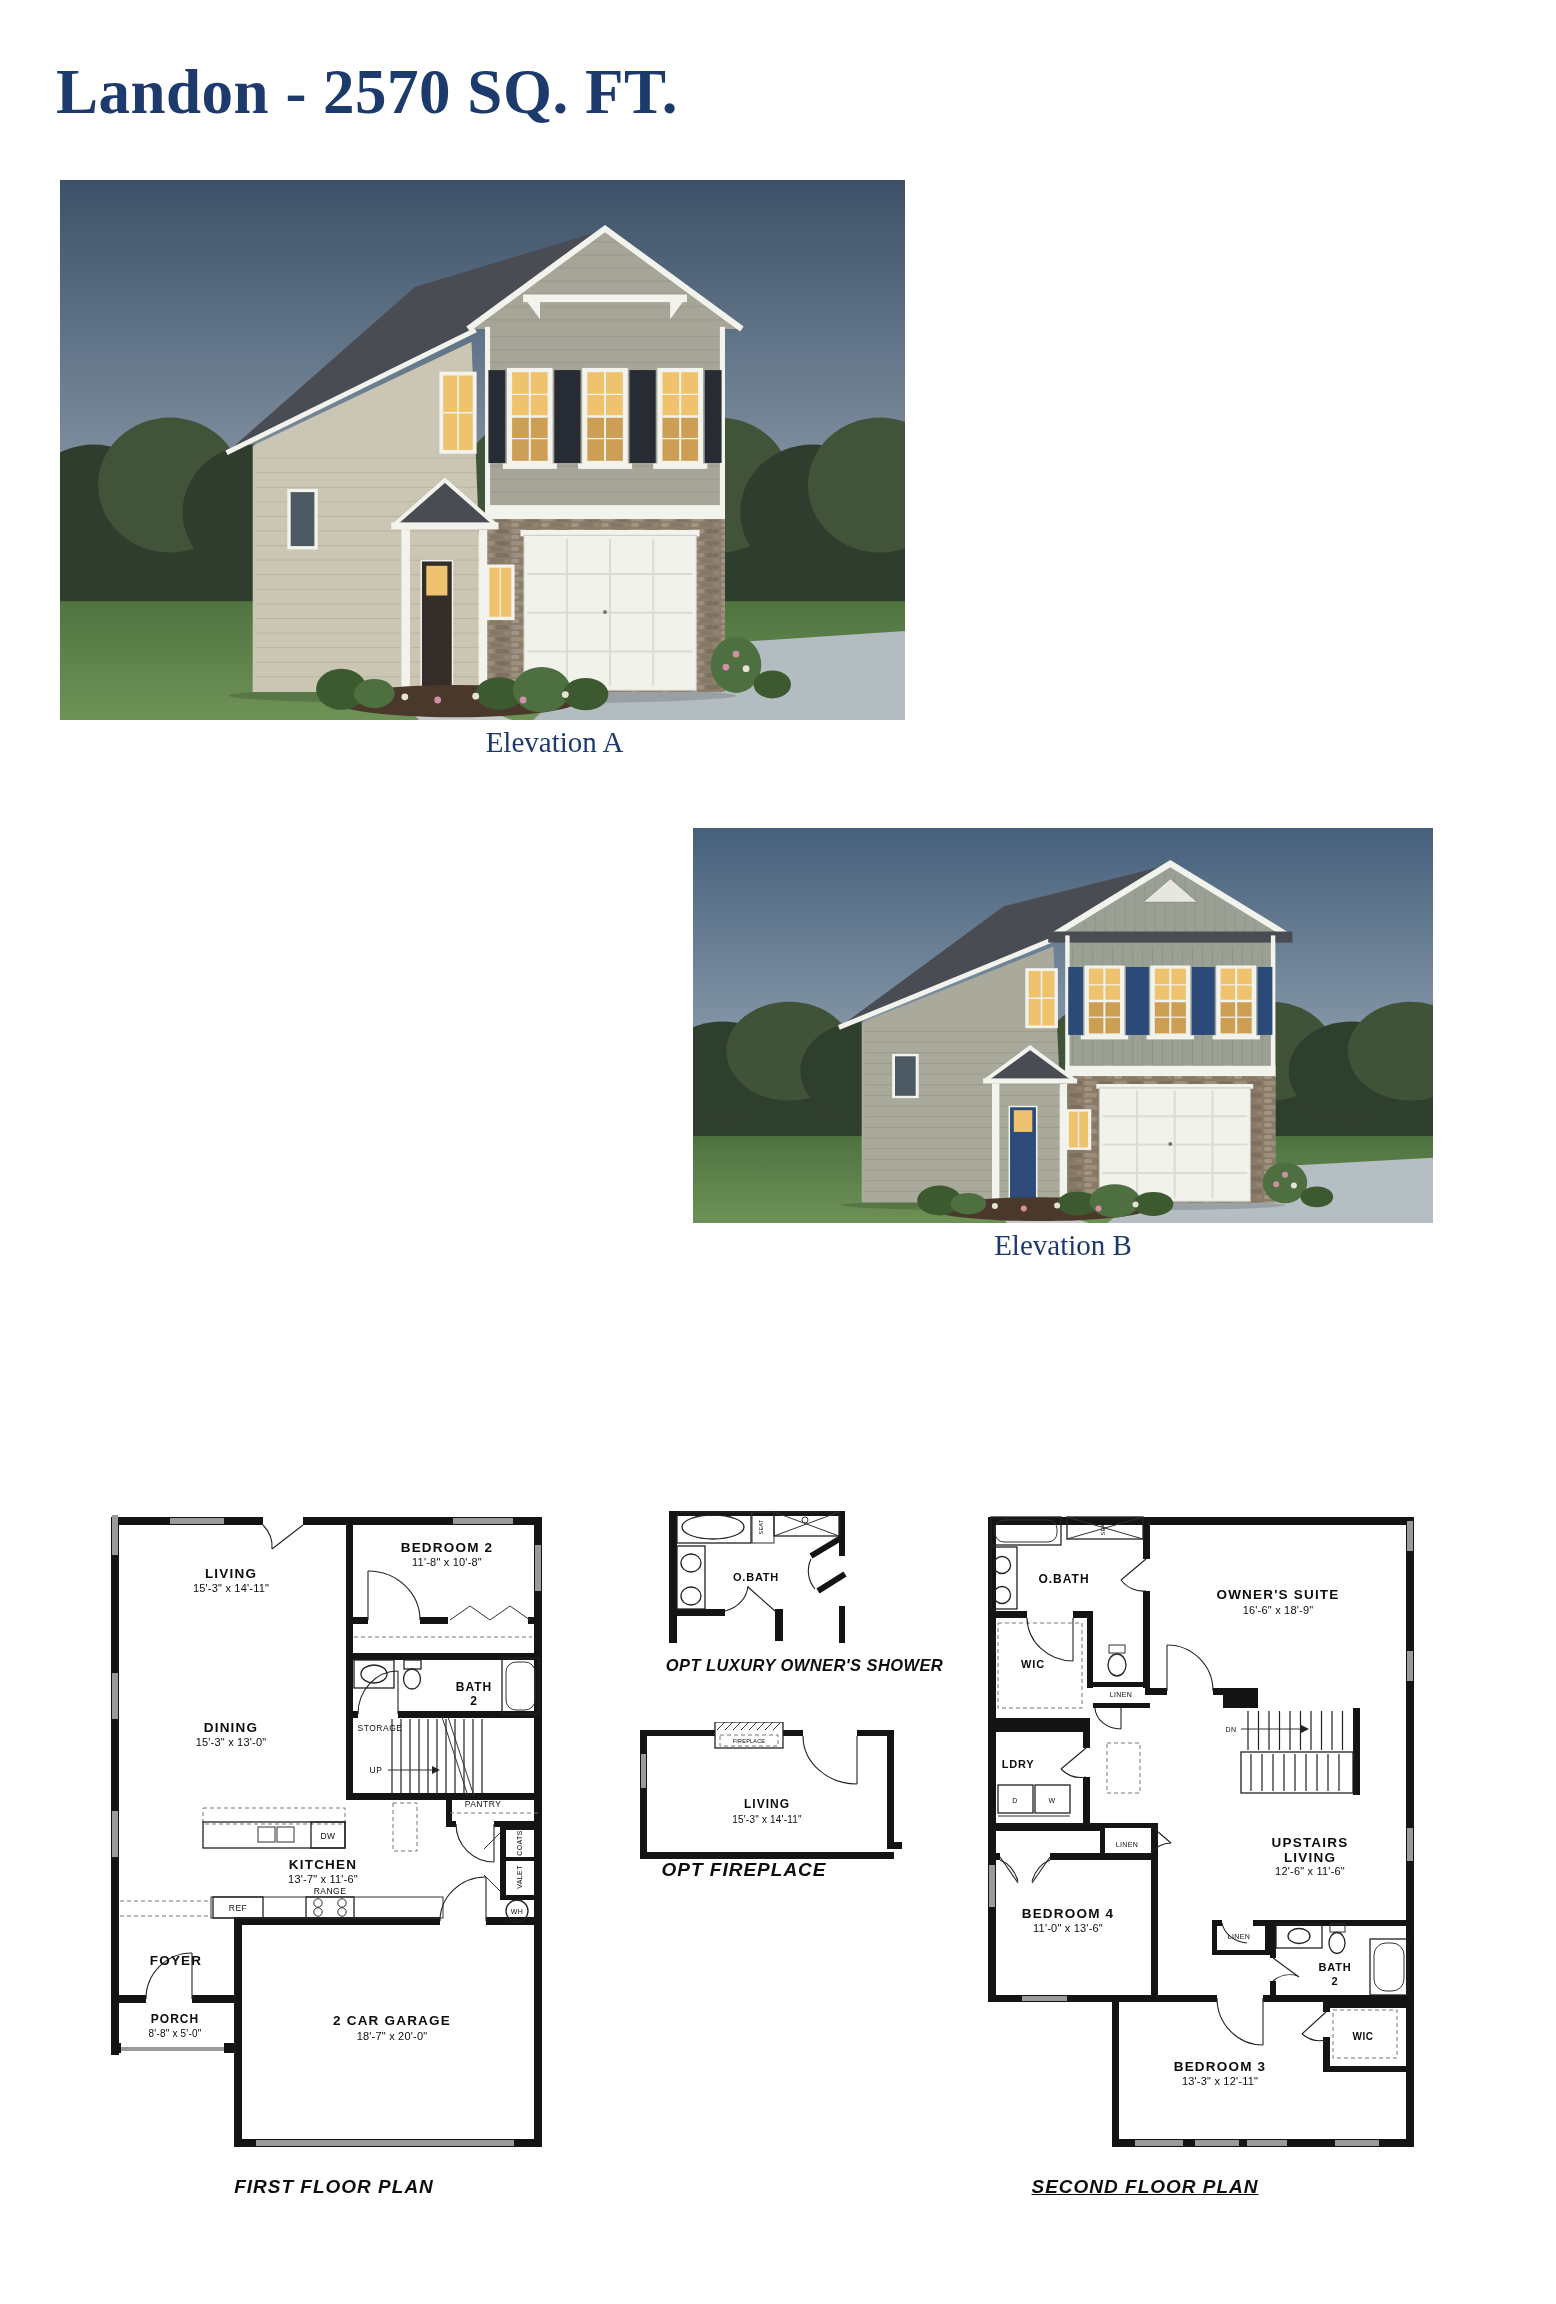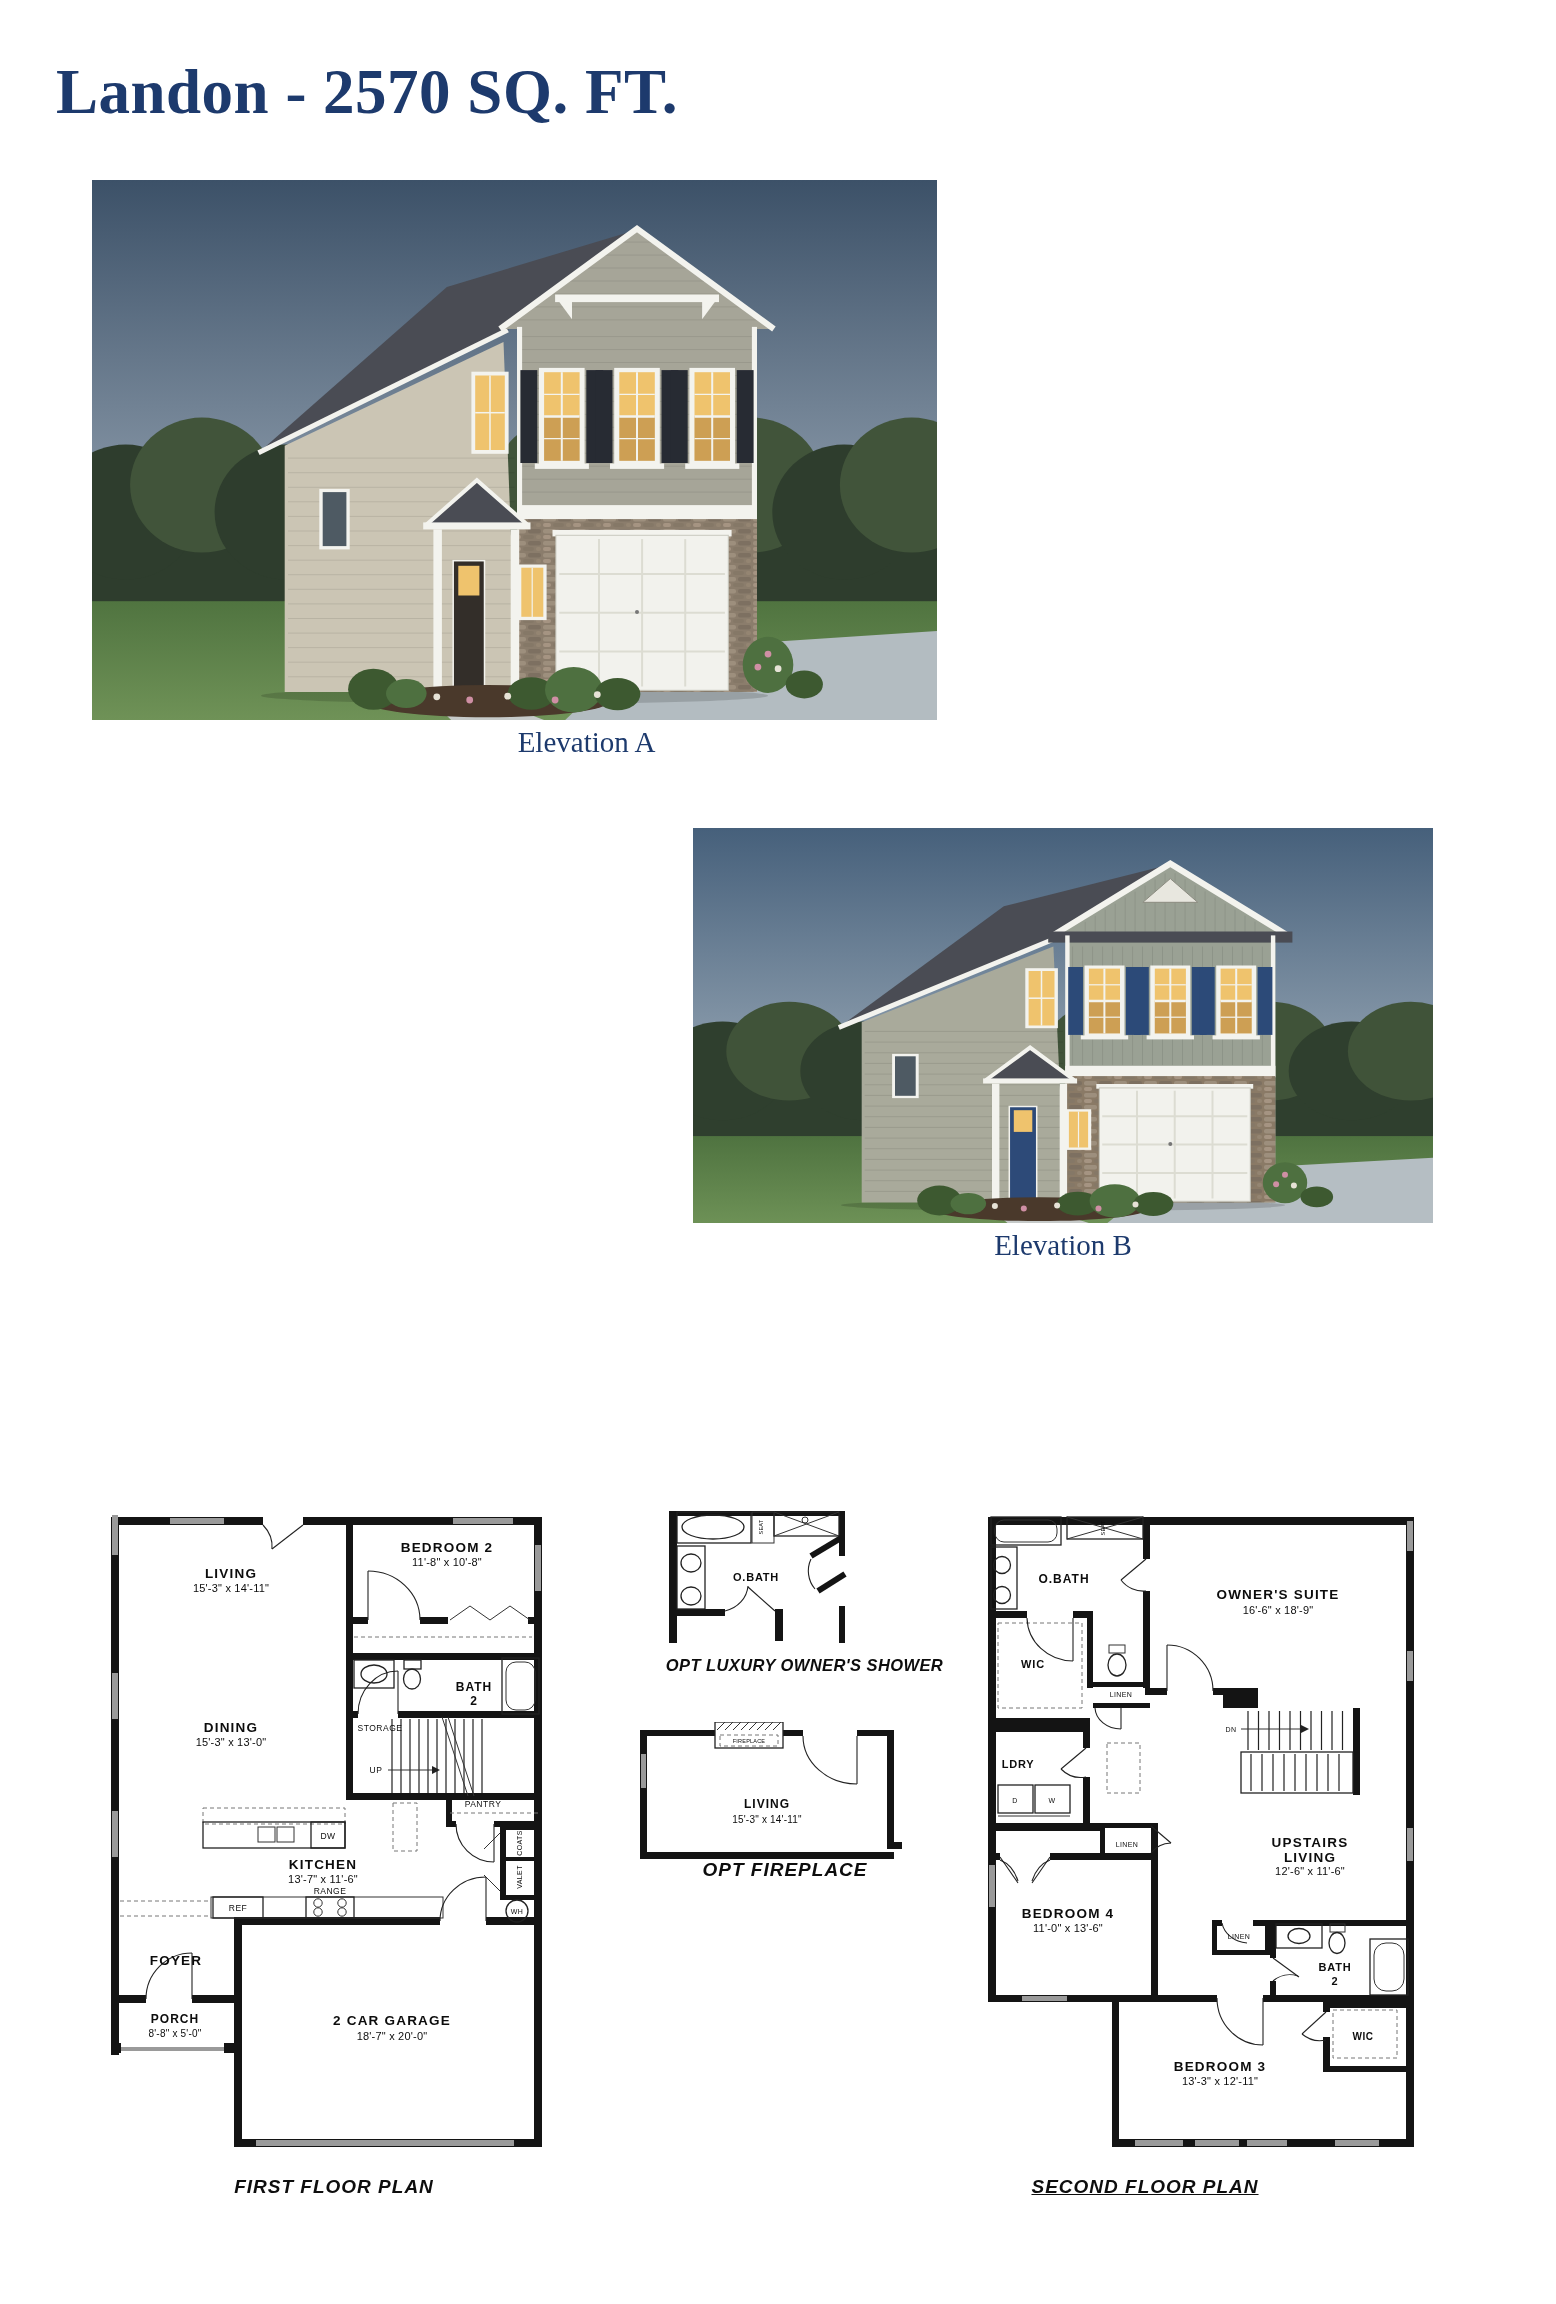--- a/index.html
+++ b/index.html
@@ -1,36 +1,36 @@
 <!DOCTYPE html>
 <html><head>
 <meta charset="utf-8">
 <style>
   html,body{margin:0;padding:0;background:#fff;}
   body{width:1556px;height:2304px;position:relative;font-family:"Liberation Sans",sans-serif;}
   .page{position:absolute;left:0;top:0;width:1556px;height:2304px;background:#fff;overflow:hidden;}
   .title{position:absolute;left:56px;top:56px;margin:0;font-family:"Liberation Serif",serif;
          font-weight:700;font-size:63px;color:var(--navy,#1d3a6d);letter-spacing:.5px;}
   .elev{position:absolute;margin:0;}
-  #elevA{left:60px;top:180px;width:989px;margin-left:32px;}
+  #elevA{left:60px;top:180px;width:989px;}
   #elevB{left:693px;top:828px;width:740px;}
   #houseA{width:845px;height:540px;}
   #houseB{width:740px;height:395px;}
   .photo{position:relative;overflow:hidden;}
   .elabel{text-align:center;font-family:"Liberation Serif",serif;font-size:29px;
           color:var(--navy,#1d3a6d);margin-top:6px;}
   .plan-name{position:absolute;left:460px;top:1324px;width:600px;text-align:center;
              font-family:"Liberation Serif",serif;font-weight:700;font-size:44px;
              color:var(--navy,#1d3a6d);text-transform:uppercase;letter-spacing:7px;}
   .plan-name::first-letter{font-size:58px;}
   .caption{position:absolute;text-align:center;font-style:italic;font-weight:700;
            font-size:19px;color:#0d0d0d;letter-spacing:1px;}
   #capFirst{left:108px;top:2176px;width:452px;}
   #capShower{left:632px;top:1656px;width:345px;font-size:16.5px;letter-spacing:.4px;}
-  #capFire{left:652px;top:1859px;width:266px;}
+  #capFire{left:611px;top:1859px;width:266px;}
   #capSecond{left:929px;top:2176px;width:432px;text-decoration:underline;}
   svg.plan{position:absolute;}
   #planFirst{left:108px;top:1513px;}
   #planOBath{left:612px;top:1511px;}
   #planFire{left:636px;top:1722px;}
   #planSecond{left:985px;top:1513px;}
   svg text{font-family:"Liberation Sans",sans-serif;fill:#0c0c0c;}
   .rn{font-weight:700;font-size:13.5px;text-anchor:middle;letter-spacing:1.2px;}
   .rn12{font-weight:700;font-size:12px;text-anchor:middle;letter-spacing:1px;}
   .rn11{font-weight:700;font-size:11px;text-anchor:middle;letter-spacing:.8px;}

